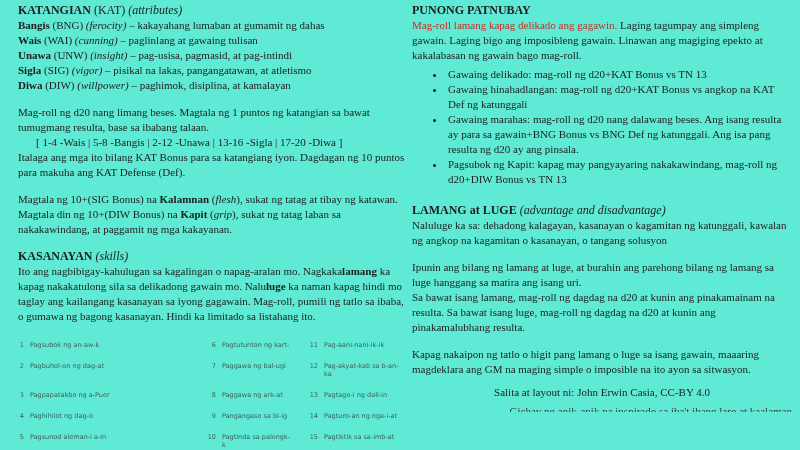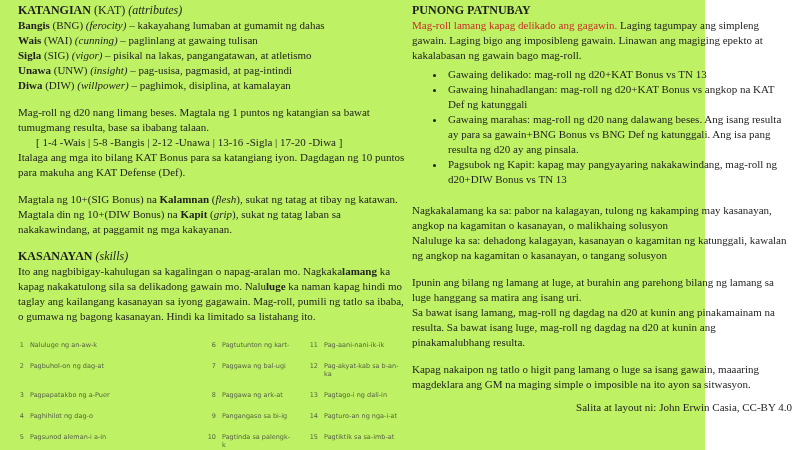--- a/index.html
+++ b/index.html
@@ -1,21 +1,21 @@
 <!DOCTYPE html>
 <html><head>
 <meta charset="utf-8">
 <style>
   html,body{margin:0;padding:0;}
   body{
     width:800px;height:450px;overflow:hidden;background:#ffffff;
     font-family:"Liberation Serif","DejaVu Serif",serif;
     font-size:11px;line-height:15px;color:#1e1e1e;
   }
-  .page{position:relative;width:705px;height:450px;background:#bef264;}
+  .page{position:relative;width:800px;height:450px;background:#5eead4;}
   .col{position:absolute;top:3px;}
   #col-left{left:18px;width:388px;}
   #col-right{left:412px;width:380px;}
   .h{font-size:12px;}
   .para,.line,.h{margin:0;}
   .gap{height:12px;}
   .gap-sm{height:8px;}
   .b{font-weight:bold;}
   .i{font-style:italic;}
   .r{color:#c62f26;}
@@ -35,35 +35,35 @@
   .greek .gnum{text-align:right;}
 </style>
 </head>
 <body>
 
 <div class="page">
   <div class="col" id="col-left">
       <div class="h"><span class="b">KATANGIAN</span><span> (KAT) </span><span class="i">(attributes)</span></div>
       <div class="line"><span class="b">Bangis</span><span> (BNG) </span><span class="i">(ferocity)</span><span> – kakayahang lumaban at gumamit ng dahas</span></div>
       <div class="line"><span class="b">Wais</span><span> (WAI) </span><span class="i">(cunning)</span><span> – paglinlang at gawaing tulisan</span></div>
+      <div class="line"><span class="b">Unawa</span><span> (UNW) </span><span class="i">(insight)</span><span> – pag-usisa, pagmasid, at pag-intindi</span></div>
       <div class="line"><span class="b">Sigla</span><span> (SIG) </span><span class="i">(vigor)</span><span> – pisikal na lakas, pangangatawan, at atletismo</span></div>
-      <div class="line"><span class="b">Unawa</span><span> (UNW) </span><span class="i">(insight)</span><span> – pag-usisa, pagmasid, at pag-intindi</span></div>
       <div class="line"><span class="b">Diwa</span><span> (DIW) </span><span class="i">(willpower)</span><span> – paghimok, disiplina, at kamalayan</span></div>
       <div class="gap"></div>
       <div class="para"><span>Mag-roll ng d20 nang limang beses. Magtala ng 1 puntos ng katangian sa bawat tumugmang resulta, base sa ibabang talaan.</span></div>
       <div class="line" style="padding-left: 18px;"><span>[ 1-4 -Wais | 5-8 -Bangis | 2-12 -Unawa | 13-16 -Sigla | 17-20 -Diwa ]</span></div>
       <div class="para"><span>Italaga ang mga ito bilang KAT Bonus para sa katangiang iyon.  Dagdagan ng 10 puntos para makuha ang KAT Defense (Def).</span></div>
       <div class="gap"></div>
       <div class="para"><span>Magtala ng 10+(SIG Bonus) na </span><span class="b">Kalamnan</span><span> (</span><span class="i">flesh</span><span>), sukat ng tatag at tibay ng katawan. Magtala din ng 10+(DIW Bonus) na </span><span class="b">Kapit</span><span> (</span><span class="i">grip</span><span>), sukat ng tatag laban sa nakakawindang, at paggamit ng mga kakayanan.</span></div>
       <div class="gap"></div>
       <div class="h"><span class="b">KASANAYAN</span><span> </span><span class="i">(skills)</span></div>
       <div class="para"><span>Ito ang nagbibigay-kahulugan sa kagalingan o napag-aralan mo. Nagkaka</span><span class="b">lamang</span><span> ka kapag nakakatulong sila sa delikadong gawain mo. Nalu</span><span class="b">luge</span><span> ka naman kapag hindi mo taglay ang kailangang kasanayan sa iyong gagawain. Mag-roll, pumili ng tatlo sa ibaba, o gumawa ng bagong kasanayan. Hindi ka limitado sa listahang ito.</span></div>
       <div class="greek">
         <span class="gnum">1</span>
-        <span class="gtxt">Naluluge ng an-aw-k</span>
+        <span class="gtxt">Pagsubok ng an-aw-k</span>
         <span class="gnum">6</span>
         <span class="gtxt">Pagtutunton ng kart-</span>
         <span class="gnum">11</span>
         <span class="gtxt">Pag-aani-nani-ik-ik</span>
         <span class="gnum">2</span>
         <span class="gtxt">Pagbuhol-on ng dag-at</span>
         <span class="gnum">7</span>
         <span class="gtxt">Paggawa ng bal-ugi</span>
         <span class="gnum">12</span>
         <span class="gtxt">Pag-akyat-kab sa b-an-ka</span>
@@ -90,23 +90,24 @@
   <div class="col" id="col-right">
       <div class="h"><span class="b">PUNONG PATNUBAY</span></div>
       <div class="para"><span class="r">Mag-roll lamang kapag delikado ang gagawin.</span><span> Laging tagumpay ang simpleng gawain. Laging bigo ang imposibleng gawain. Linawan ang magiging epekto at kakalabasan ng gawain bago mag-roll.</span></div>
       <ul class="bullets">
         <li><span>Gawaing delikado: mag-roll ng d20+KAT Bonus vs TN 13</span></li>
         <li><span>Gawaing hinahadlangan: mag-roll ng d20+KAT Bonus vs angkop na KAT Def ng katunggali</span></li>
         <li><span>Gawaing marahas: mag-roll ng d20 nang dalawang beses. Ang isang resulta ay para sa gawain+BNG Bonus vs BNG Def ng katunggali. Ang isa pang resulta ng d20 ay ang pinsala.</span></li>
         <li><span>Pagsubok ng Kapit: kapag may pangyayaring nakakawindang, mag-roll ng d20+DIW Bonus vs TN 13</span></li>
       </ul>
       <div class="gap"></div>
-      <div class="para"><span>Nagkakalamang ka sa: pabor na kalagayan, tulong ng kakamping may kasanayan, angkop na kagamitan o kasanayan, o malikhaing solusyon</span></div>
+      <div class="h"><span class="b">LAMANG at LUGE</span><span> </span><span class="i">(advantage and disadvantage)</span></div>
       <div class="para"><span>Naluluge ka sa: dehadong kalagayan, kasanayan o kagamitan ng katunggali, kawalan ng angkop na kagamitan o kasanayan, o tangang solusyon</span></div>
       <div class="gap"></div>
       <div class="para"><span>Ipunin ang bilang ng lamang at luge, at burahin ang parehong bilang ng lamang sa luge hanggang sa matira ang isang uri.</span></div>
       <div class="para"><span>Sa bawat isang lamang, mag-roll ng dagdag na d20 at kunin ang pinakamainam na resulta. Sa bawat isang luge, mag-roll ng dagdag na d20 at kunin ang pinakamalubhang resulta.</span></div>
       <div class="gap"></div>
       <div class="para"><span>Kapag nakaipon ng tatlo o higit pang lamang o luge sa isang gawain, maaaring magdeklara ang GM na maging simple o imposible na ito ayon sa sitwasyon.</span></div>
       <div class="gap gap-sm"></div>
-      <div class="line credit" style="text-align: right;"><span>Salita at layout ni: John Erwin Casia, CC-BY 4.0</span></div>
+      <div class="line credit" style="text-align: center;"><span>Salita at layout ni: John Erwin Casia, CC-BY 4.0</span></div>
+      <div class="line cutoff" style="text-align: right;"><span>Gichay ng anik-anik na inspirado sa iba't ibang laro at kaalaman</span></div>
     </div>
 </div>
 
 </body></html>

